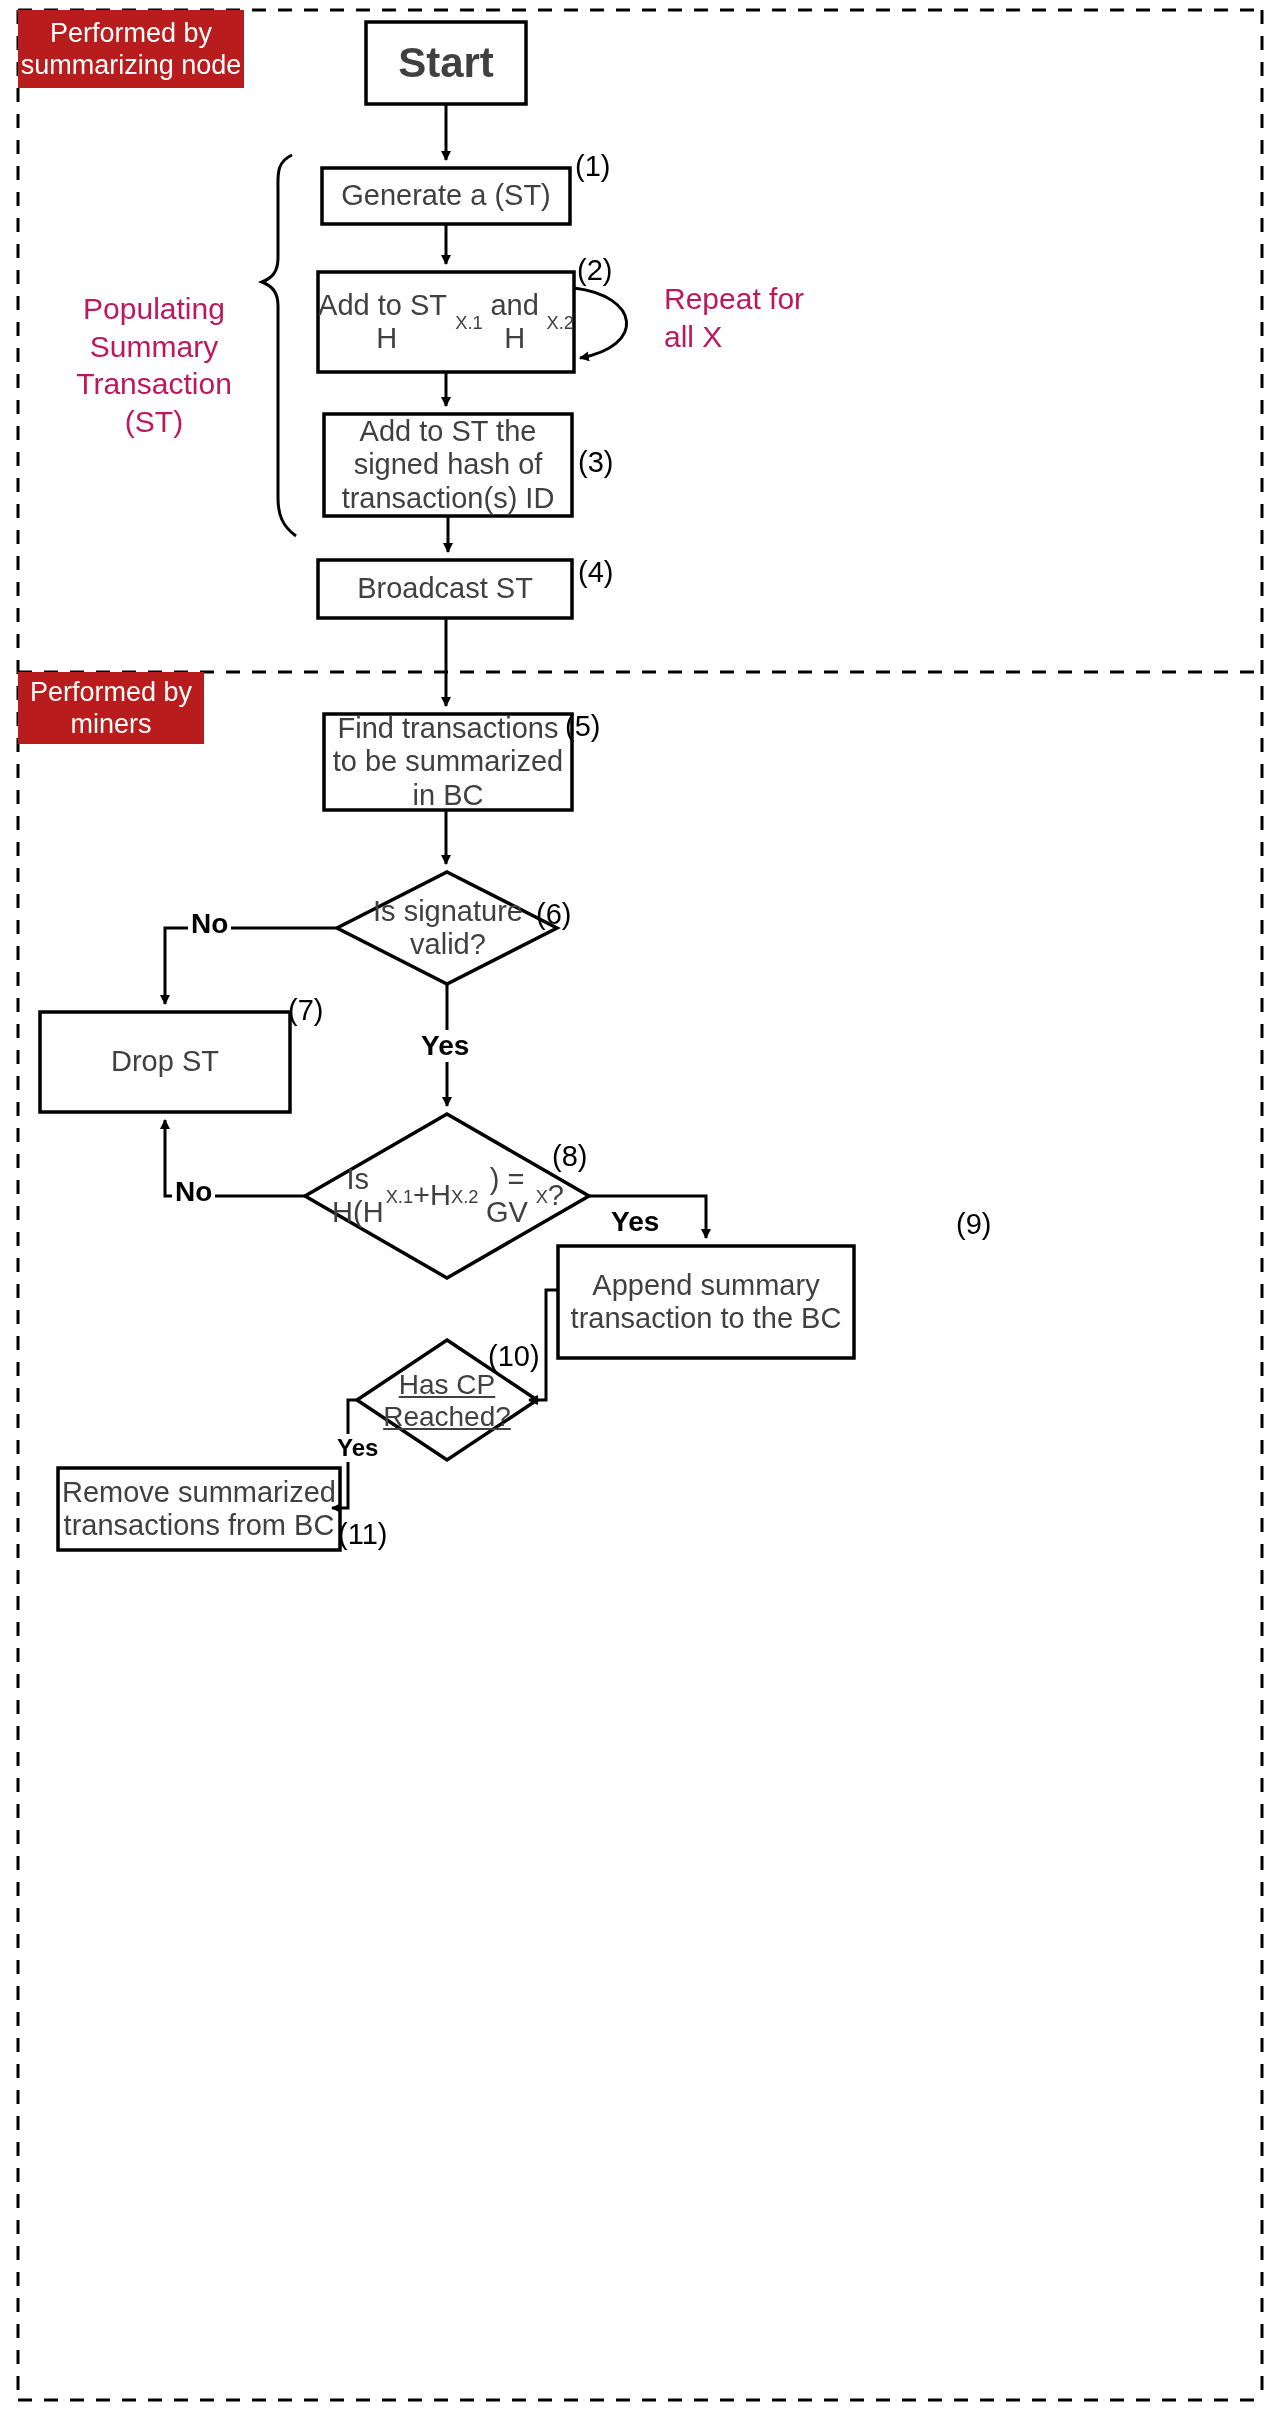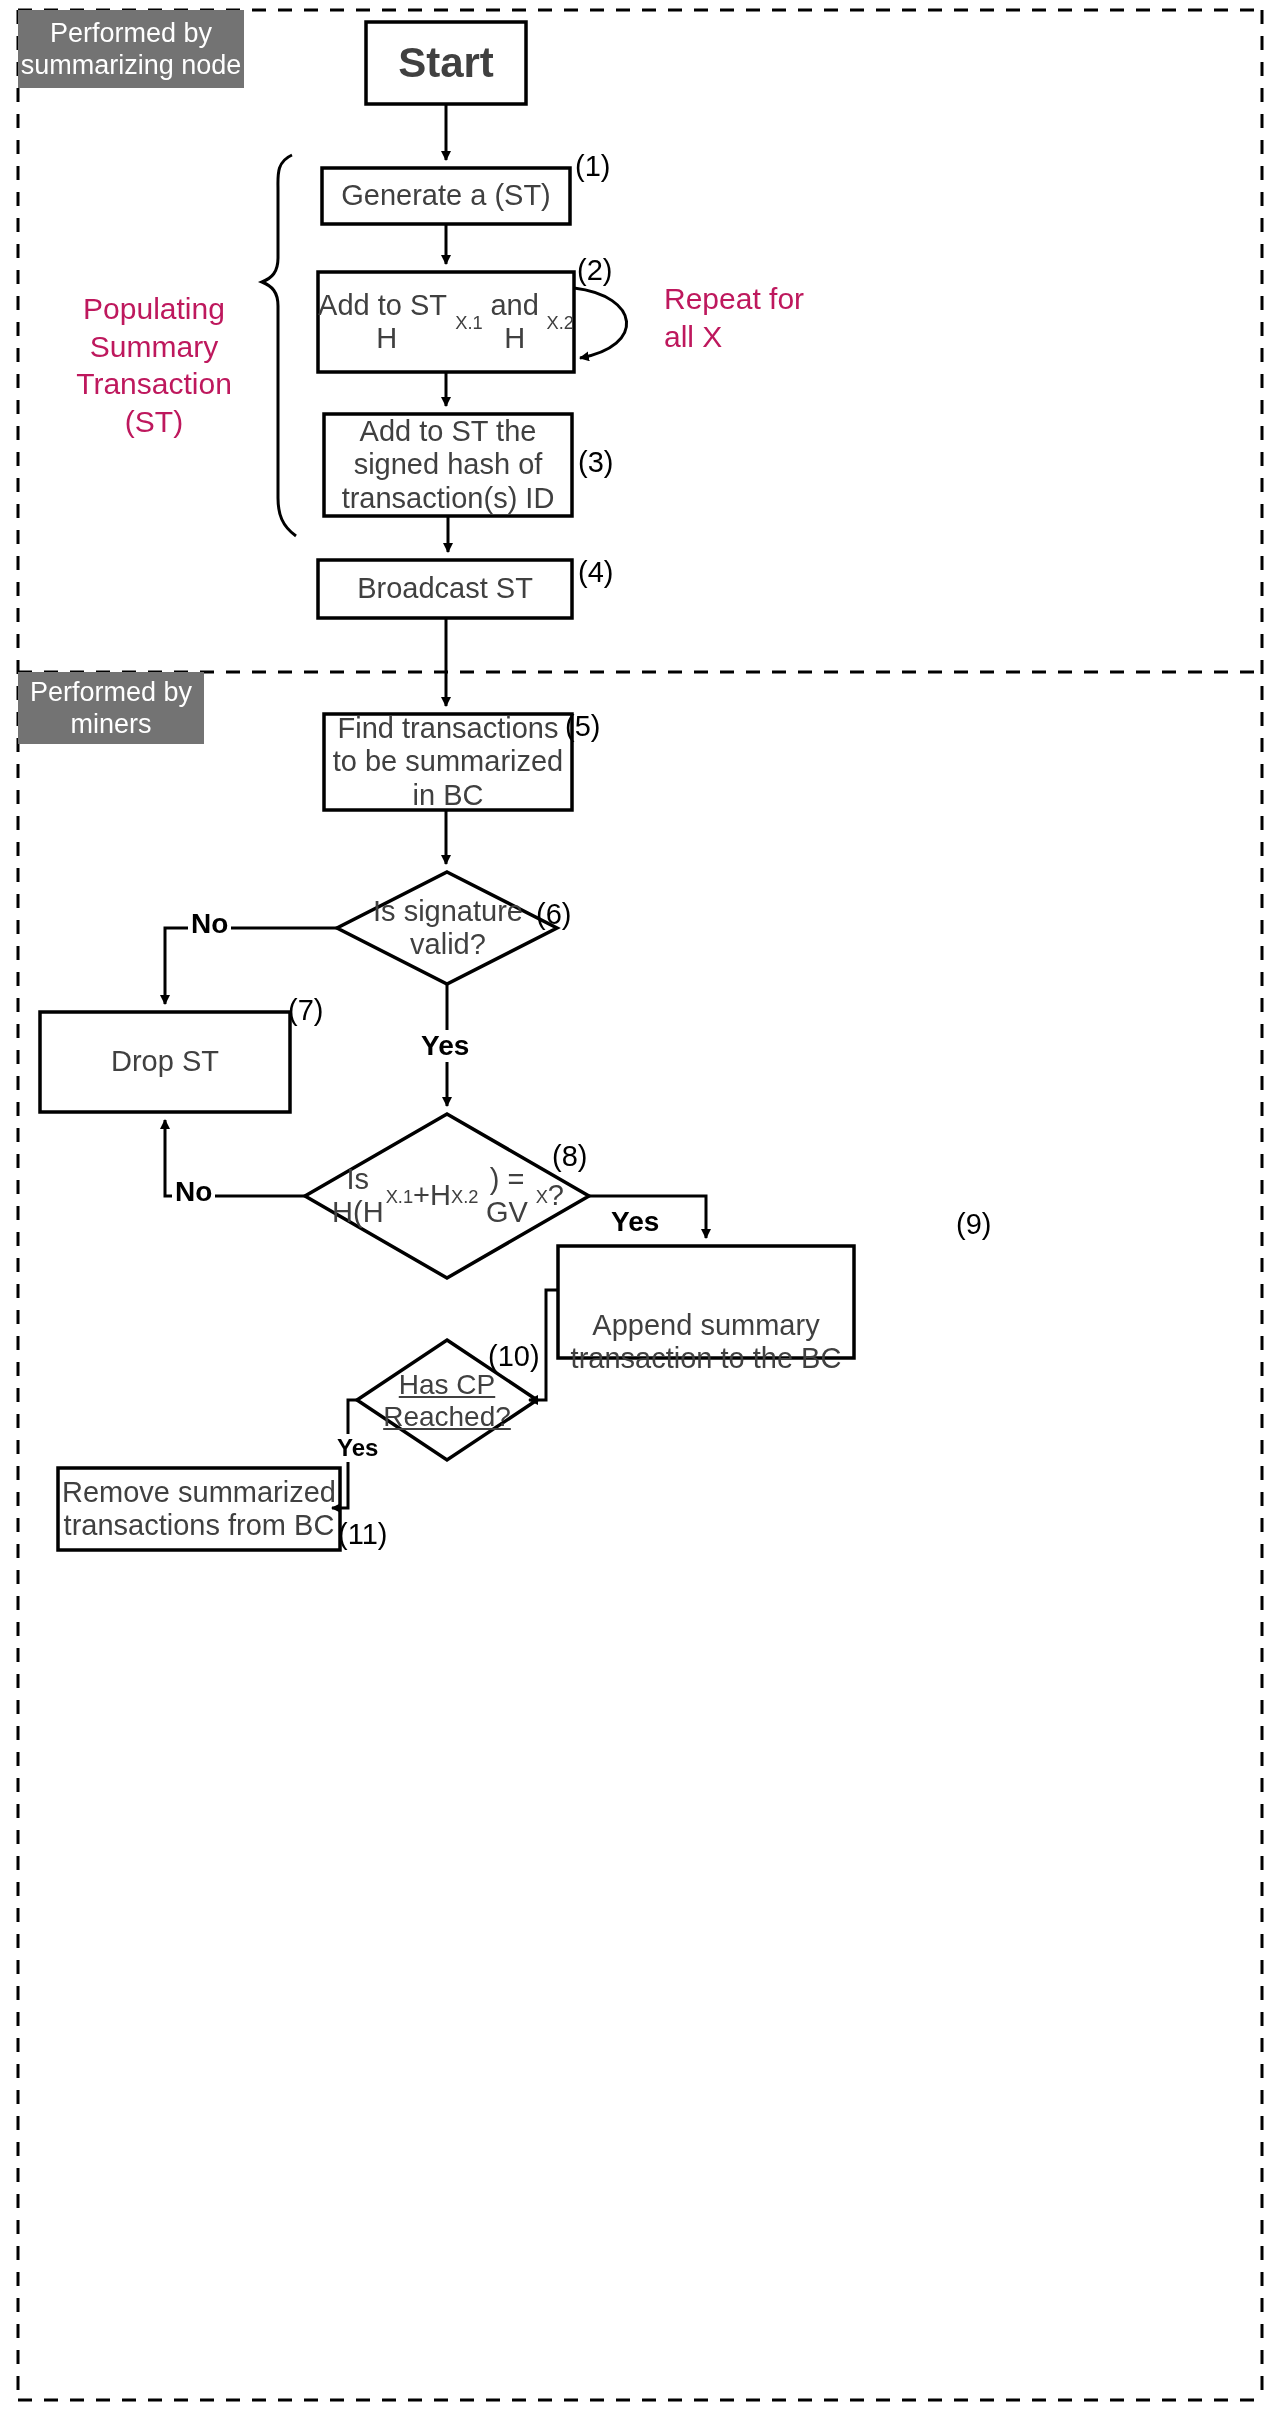--- a/index.html
+++ b/index.html
@@ -10,21 +10,21 @@
     position:absolute;
     display:flex;align-items:center;justify-content:center;
     text-align:center;
     font-family:"Liberation Sans", sans-serif;
     color:#404040;
     line-height:1.15;
     pointer-events:none;
   }
   .swim-label{
     position:absolute;
-    background:#737373;
+    background:#b91c1c;
     color:#ffffff;
     font-family:"Liberation Sans", sans-serif;
     font-size:27px;
     display:flex;align-items:center;justify-content:center;
     text-align:center;
     line-height:1.2;
   }
   .tag{
     position:absolute;
     font-family:"Liberation Sans", sans-serif;
@@ -144,21 +144,21 @@
   <div class="node-text" style="left:324px; top:714px; width:248px; height:96px; font-size:29px;">Find transactions to be summarized in BC</div>
 
   <div class="node-text" style="left:350px; top:892px; width:196px; height:72px; font-size:29px;">Is signature valid?</div>
 
   <div class="node-text" style="left:40px; top:1012px; width:250px; height:100px; font-size:29px;">Drop ST</div>
 
   <div class="node-text" style="left:330px; top:1158px; width:234px; height:76px; font-size:29px;">
     Is H(H<sub>X.1</sub>+H<sub>X.2</sub>) = GV<sub>X</sub>?
   </div>
 
-  <div class="node-text" style="left:558px; top:1246px; width:296px; height:112px; font-size:29px;margin-top:40px;">Append summary transaction to the BC</div>
+  <div class="node-text" style="left:558px; top:1246px; width:296px; height:112px; font-size:29px;">Append summary transaction to the BC</div>
 
   <div class="node-text" style="left:372px; top:1366px; width:150px; height:70px; font-size:28px;text-decoration:underline;">Has CP Reached?</div>
 
   <div class="node-text" style="left:58px; top:1468px; width:282px; height:82px; font-size:29px;">Remove summarized transactions from BC</div>
 
   <div class="tag" style="left:575px; top:150px;">(1)</div>
   <div class="tag" style="left:577px; top:254px;">(2)</div>
   <div class="tag" style="left:578px; top:446px;">(3)</div>
   <div class="tag" style="left:578px; top:556px;">(4)</div>
   <div class="tag" style="left:565px; top:710px;">(5)</div>

